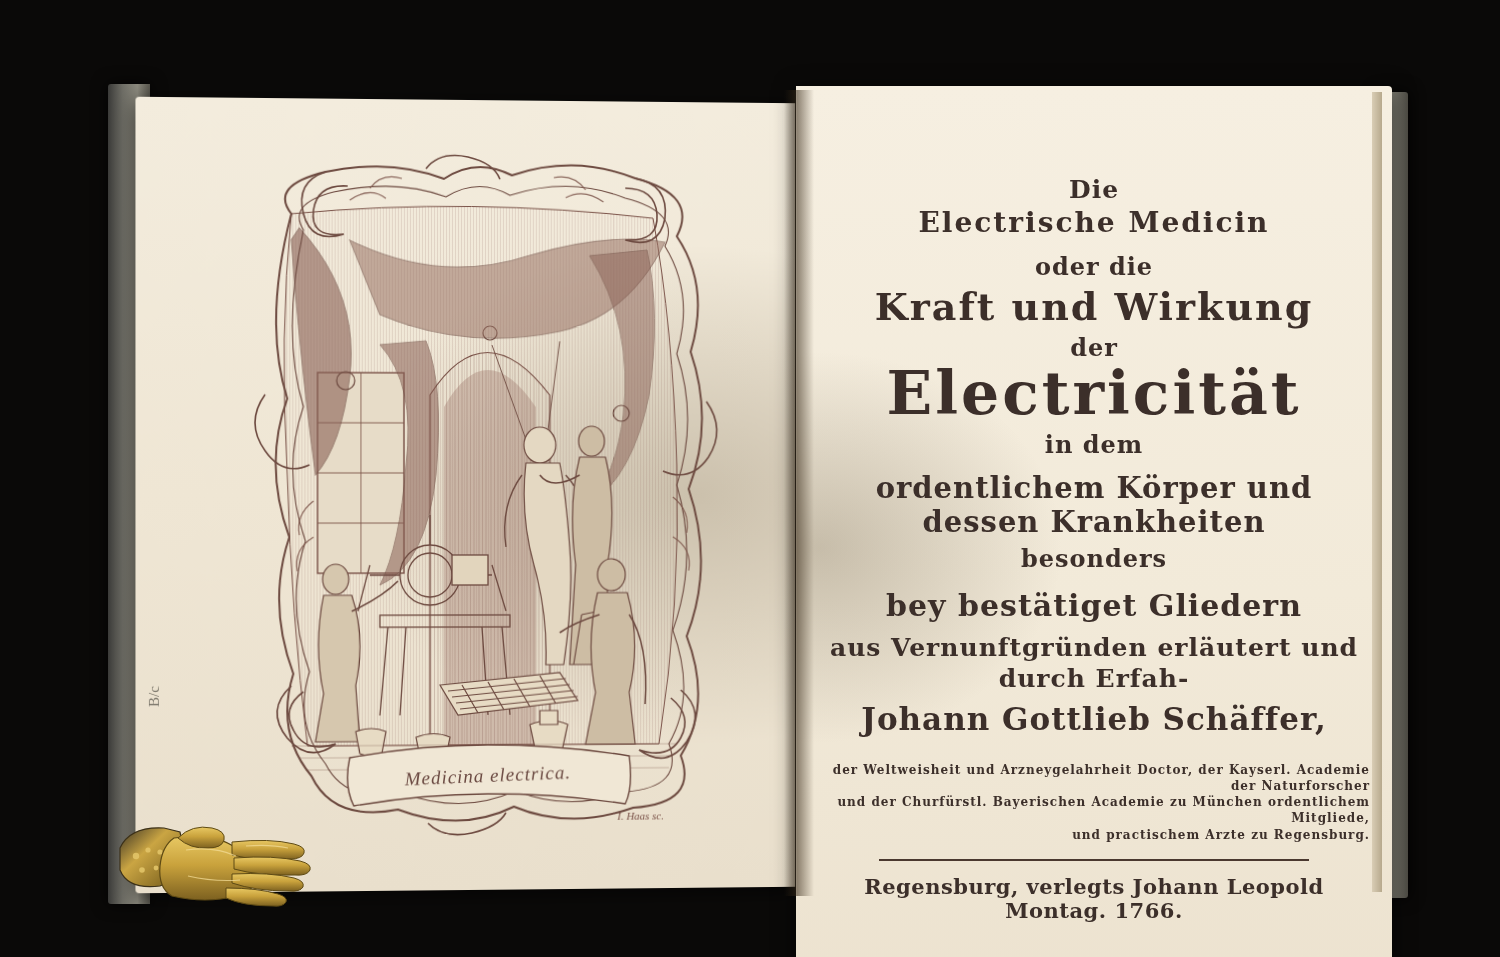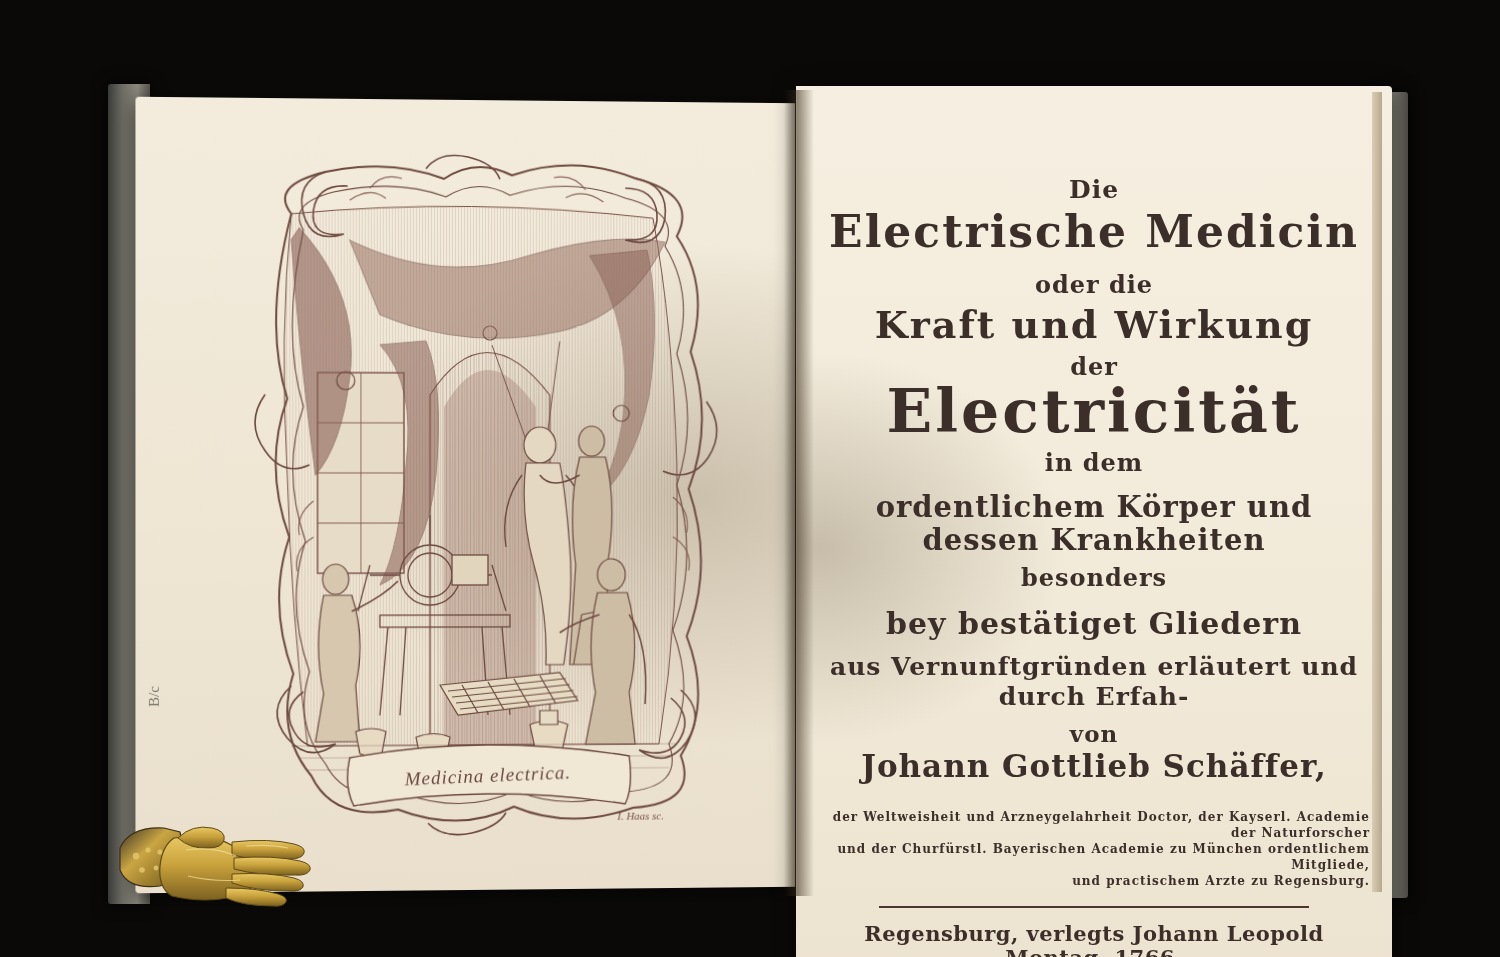--- a/index.html
+++ b/index.html
@@ -129,21 +129,21 @@
     text-align: center;
     color: #3c2f2a;
   }
   .fraktur {
     font-family: "DejaVu Serif", serif;
     font-weight: bold;
     letter-spacing: 1px;
   }
   .ln { margin: 0; line-height: 1.15; }
   .l-die   { font-size: 25px; margin-bottom: 2px; }
-  .l-em    { font-size: 44px; letter-spacing: 2px; margin-bottom: 14px; }
+  .l-em    { font-size: 28px; letter-spacing: 2px; margin-bottom: 14px; }
   .l-oder  { font-size: 24px; margin-bottom: 4px; }
   .l-kraft { font-size: 38px; letter-spacing: 2px; margin-bottom: 6px; }
   .l-der   { font-size: 24px; margin-bottom: 0px; }
   .l-elec  { font-size: 60px; letter-spacing: 3px; line-height: 1.05; margin-bottom: 6px; }
   .l-indem { font-size: 24px; margin-bottom: 14px; }
   .l-mensch{ font-size: 29px; margin-bottom: 6px; }
   .l-bes   { font-size: 24px; margin-bottom: 16px; }
   .l-bey   { font-size: 30px; margin-bottom: 10px; }
   .l-aus   { font-size: 25px; line-height: 1.22; margin-bottom: 8px; }
   .l-von   { font-size: 23px; margin-bottom: 2px; }
@@ -334,21 +334,20 @@
         <p class="ln fraktur l-em">Electrische Medicin</p>
         <p class="ln fraktur l-oder">oder die</p>
         <p class="ln fraktur l-kraft">Kraft und Wirkung</p>
         <p class="ln fraktur l-der">der</p>
         <p class="ln fraktur l-elec">Electricität</p>
         <p class="ln fraktur l-indem">in dem</p>
         <p class="ln fraktur l-mensch">ordentlichem Körper und dessen Krankheiten</p>
         <p class="ln fraktur l-bes">besonders</p>
         <p class="ln fraktur l-bey">bey bestätiget Gliedern</p>
         <p class="ln fraktur l-aus">aus Vernunftgründen erläutert und durch Erfah-</p>
-        <p class="ln fraktur l-von">von</p>
         <p class="ln fraktur l-author">Johann Gottlieb Schäffer,</p>
         <p class="ln fraktur l-small">der Weltweisheit und Arzneygelahrheit Doctor, der Kayserl. Academie der Naturforscher</p>
         <p class="ln fraktur l-small">und der Churfürstl. Bayerischen Academie zu München ordentlichem Mitgliede,</p>
         <p class="ln fraktur l-small">und practischem Arzte zu Regensburg.</p>
         <div class="rule"></div>
         <p class="ln fraktur l-imprint">Regensburg, verlegts Johann Leopold Montag. 1766.</p>
       </div>
     </div>
 
     <div class="gutter-shadow"></div>

